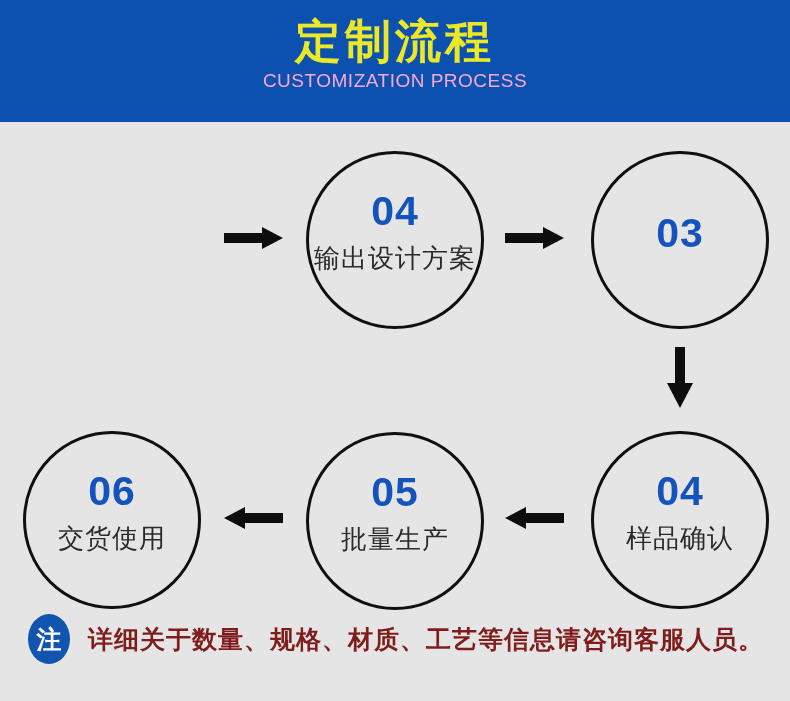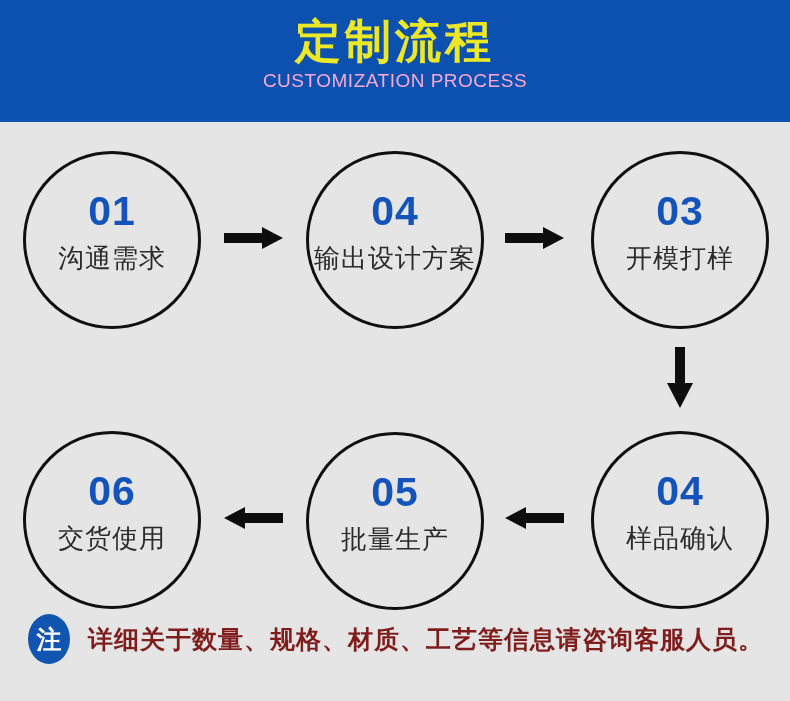--- a/index.html
+++ b/index.html
@@ -129,31 +129,26 @@
 
 <div class="page">
 
   <div class="header">
     <div class="header-title">定制流程</div>
     <div class="header-subtitle">CUSTOMIZATION PROCESS</div>
   </div>
 
   <div class="flow"></div>
 
-  <div class="circle c1">
-    <div class="num">01</div>
-    <div class="label">沟通需求</div>
-  </div>
   <div class="circle c2">
     <div class="num">04</div>
     <div class="label">输出设计方案</div>
   </div>
   <div class="circle c3">
     <div class="num">03</div>
-    <div class="label">开模打样</div>
   </div>
   <div class="circle c4">
     <div class="num">04</div>
     <div class="label">样品确认</div>
   </div>
   <div class="circle c5">
     <div class="num">05</div>
     <div class="label">批量生产</div>
   </div>
   <div class="circle c6">

